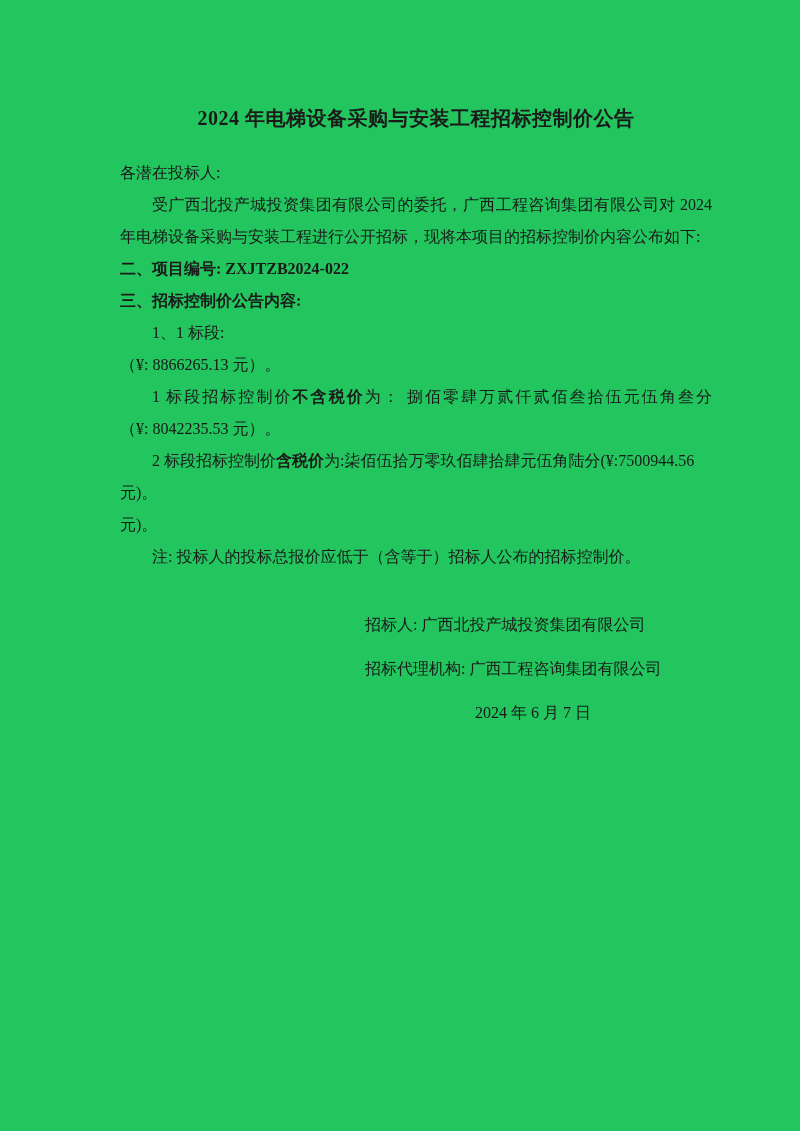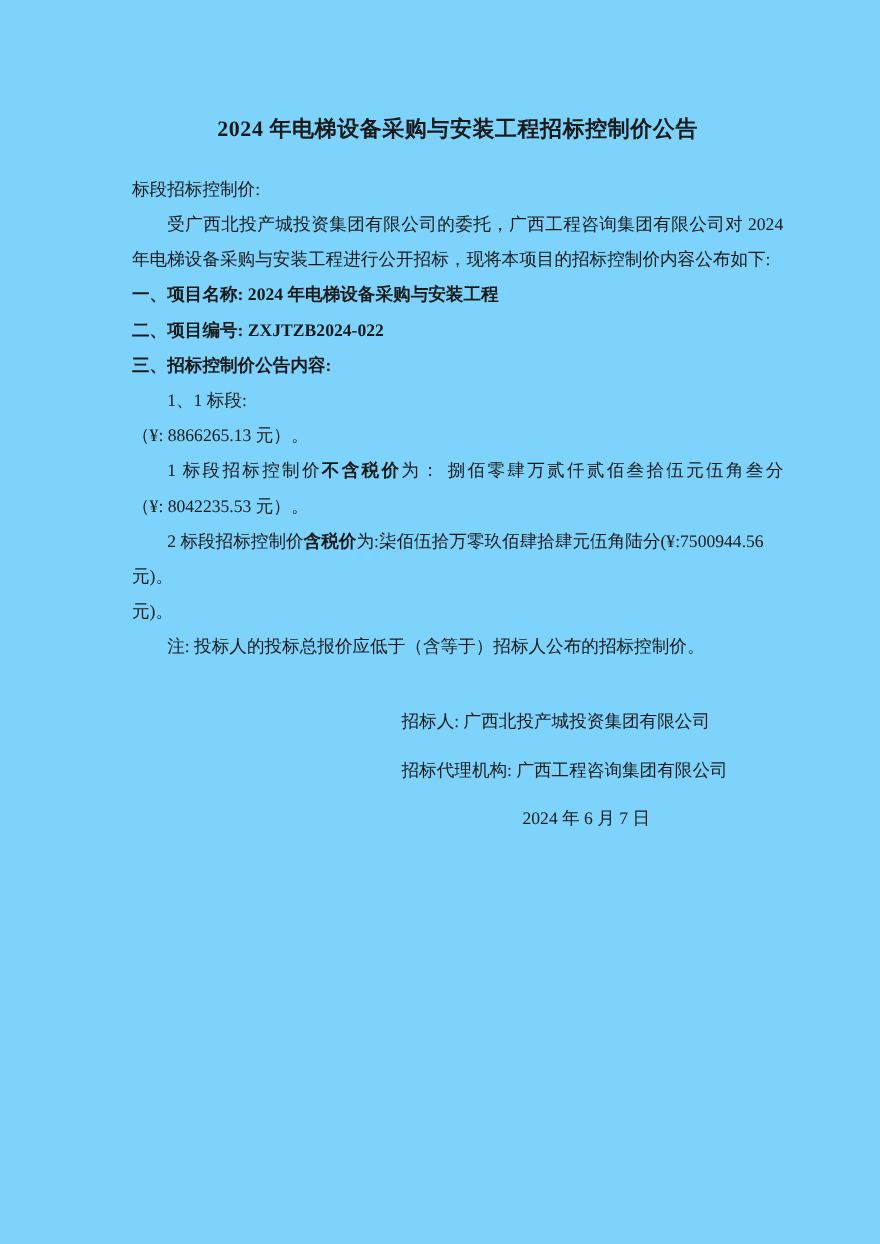--- a/index.html
+++ b/index.html
@@ -5,21 +5,21 @@
   html, body {
     margin: 0;
     padding: 0;
     background: #ffffff;
   }
   .page {
     position: relative;
     width: 800px;
     height: 1131px;
     margin: 0 auto;
-    background: #7dd3fc;
+    background: #22c55e;
     font-family: "Liberation Serif", "DejaVu Serif", serif;
     color: #1a1a1a;
     overflow: hidden;
   }
   .content {
     padding: 0 88px 0 120px;
   }
   .line {
     font-size: 16px;
     line-height: 32px;
@@ -52,26 +52,25 @@
   .date-line { margin-left: 355px; margin-top: 12px; }
 </style>
 </head>
 <body>
 
 <div class="page">
   <div class="content">
 
     <div class="title"><span class="seg bold">2024 年电梯设备采购与安装工程招标控制价公告</span></div>
 
-    <div class="line salutation"><span class="seg">标段招标控制价:</span></div>
+    <div class="line salutation"><span class="seg">各潜在投标人:</span></div>
 
     <div class="line indent spread"><span class="seg">受广西北投产城投资集团有限公司的委托，广西工程咨询集团有限公司对 2024</span></div>
     <div class="line"><span class="seg">年电梯设备采购与安装工程进行公开招标，现将本项目的招标控制价内容公布如下:</span></div>
 
-    <div class="line bold-line"><span class="seg bold">一、项目名称: 2024 年电梯设备采购与安装工程</span></div>
     <div class="line bold-line"><span class="seg bold">二、项目编号: ZXJTZB2024-022</span></div>
     <div class="line bold-line"><span class="seg bold">三、招标控制价公告内容:</span></div>
 
     <div class="line indent"><span class="seg">1、1 标段:</span></div>
     <div class="line"><span class="seg">（¥: 8866265.13 元）。</span></div>
     <div class="line indent spread"><span class="seg">1 标段招标控制价</span><span class="seg bold">不含税价</span><span class="seg">为： 捌佰零肆万贰仟贰佰叁拾伍元伍角叁分</span></div>
     <div class="line"><span class="seg">（¥: 8042235.53 元）。</span></div>
 
     <div class="line indent wrapline"><span class="seg">2 标段招标控制价</span><span class="seg bold">含税价</span><span class="seg">为:柒佰伍拾万零玖佰肆拾肆元伍角陆分(¥:7500944.56</span></div>
     <div class="line"><span class="seg">元)。</span></div>

